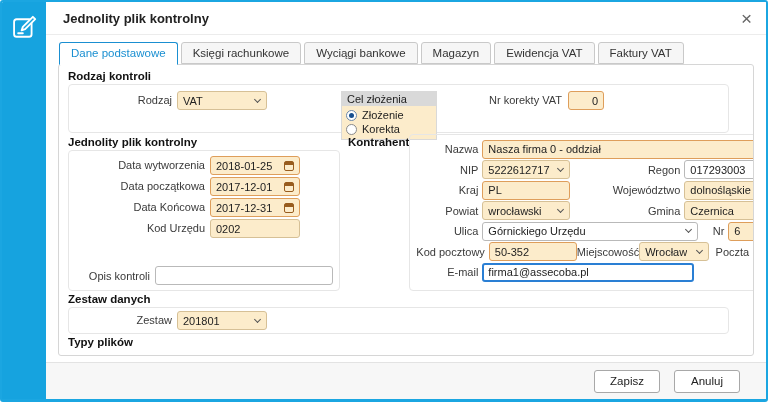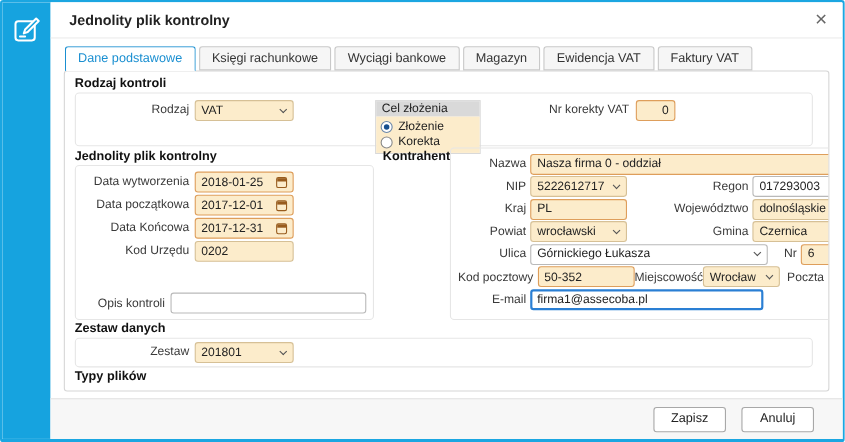--- a/index.html
+++ b/index.html
@@ -13,21 +13,21 @@
   .side-icon{margin-top:12px;width:28px;height:28px;}
   .main{flex:1;display:flex;flex-direction:column;min-width:0;background:#fff;}
   .titlebar{flex:0 0 33px;display:flex;align-items:center;padding:0 14px 0 17px;border-bottom:1px solid #ececec;}
   .title{font-weight:bold;font-size:13px;color:#222;}
   .close{margin-left:auto;font-size:19px;color:#666;cursor:pointer;line-height:1;}
   .content{flex:1;display:flex;flex-direction:column;min-height:0;padding:7px 12px 6px 12px;}
   .tabbar{display:flex;gap:3px;padding-left:1px;}
   .tab{font-size:11.5px;color:#333;background:#f6f6f6;border:1px solid #c9c9c9;
        border-radius:3px 3px 0 0;padding:4px 11px;cursor:pointer;position:relative;z-index:2;white-space:nowrap;}
   .tab.active{background:#fff;color:#1a8fd1;border-color:#1a8fd1;border-bottom-color:#fff;margin-bottom:-1px;}
-  .panel{flex:1;border:1px solid #d6d6d6;border-radius:3px;padding:3px 14px 5px 9px;display:flex;flex-direction:column;min-height:0;overflow:hidden;}
+  .panel{flex:1;border:1px solid #d6d6d6;border-radius:3px;padding:3px 24px 5px 9px;display:flex;flex-direction:column;min-height:0;overflow:hidden;}
   .sec-title{font-weight:bold;font-size:11.5px;color:#111;margin:2px 0;}
   .groupbox{border:1px solid #e6e6e6;border-radius:4px;padding:3px 6px;}
   .row{display:flex;align-items:center;}
   .lbl{font-size:11px;color:#3a3a3a;text-align:right;white-space:nowrap;}
   .fld{height:19px;font-size:11px;color:#222;border-radius:3px;padding:0 5px;font-family:inherit;display:flex;align-items:center;}
   input.fld{outline:none;display:inline-block;}
   .peach{background:#fceccb;border:1px solid #d6c096;}
   .ob{border-color:#de9e5b;}
   .white{background:#fff;border:1px solid #b9b9b9;}
   .focused{border:2px solid #2a7fd4;padding:0 4px;}
@@ -50,21 +50,21 @@
   .radio-row{display:flex;align-items:center;color:#222;padding:1px 0;cursor:pointer;}
   .radio{width:11px;height:11px;border-radius:50%;border:1px solid #8a8a8a;background:#fff;margin-right:5px;position:relative;flex:0 0 auto;}
   .radio.selected{border-color:#6b87a8;}
   .radio.selected::after{content:"";position:absolute;left:2px;top:2px;right:2px;bottom:2px;border-radius:50%;background:#174f8f;}
   .nrkor{margin-left:auto;margin-right:118px;display:flex;gap:6px;}
   
   .two-col{display:flex;gap:8px;margin-top:1px;}
   .col-left{flex:0 0 272px;display:flex;flex-direction:column;}
   .col-right{flex:1;display:flex;flex-direction:row;min-width:0;}
   .gb-fill{flex:1;}
-  .jr{display:flex;align-items:center;margin:2px 0;}
+  .jr{display:flex;align-items:center;margin:2px 0;justify-content:center;}
   .jl75{flex:0 0 75px;text-align:right;margin-right:5px;}
   .flex1{flex:1;}
   .jpk-spacer{height:24px;}
   .kr{display:flex;align-items:center;margin:1.5px 0;}
   .kl{flex:0 0 62px;text-align:right;margin-right:4px;}
   .kl2{flex:0 0 110px;text-align:right;margin-right:4px;}
   .klm{flex:0 0 52px;text-align:right;margin:0 0;}
   .klp{flex:0 0 36px;text-align:right;margin:0 4px;}
   .kln{flex:0 0 22px;text-align:right;margin:0 4px;}
   .slash{margin:0 4px;color:#555;font-size:11px;}
@@ -202,21 +202,21 @@
                 </div>
                 <span class="lbl kl2">Gmina</span>
                 <div class="fld peach dd w92">
                   <span class="val">Czernica</span>
                   <span class="chev"></span>
                 </div>
               </div>
               <div class="kr">
                 <span class="lbl kl">Ulica</span>
                 <div class="fld white dd w216">
-                  <span class="val">Górnickiego Łukasza</span>
+                  <span class="val">Górnickiego Urzędu</span>
                   <span class="chev"></span>
                 </div>
                 <span class="lbl kln">Nr</span>
                 <input class="fld peach ob w32" value="6" style="">
                 <span class="slash">/</span>
                 <input class="fld white w32" value="" style="">
               </div>
               <div class="kr">
                 <span class="lbl kl">Kod pocztowy</span>
                 <input class="fld peach ob w88" value="50-352" style="">

